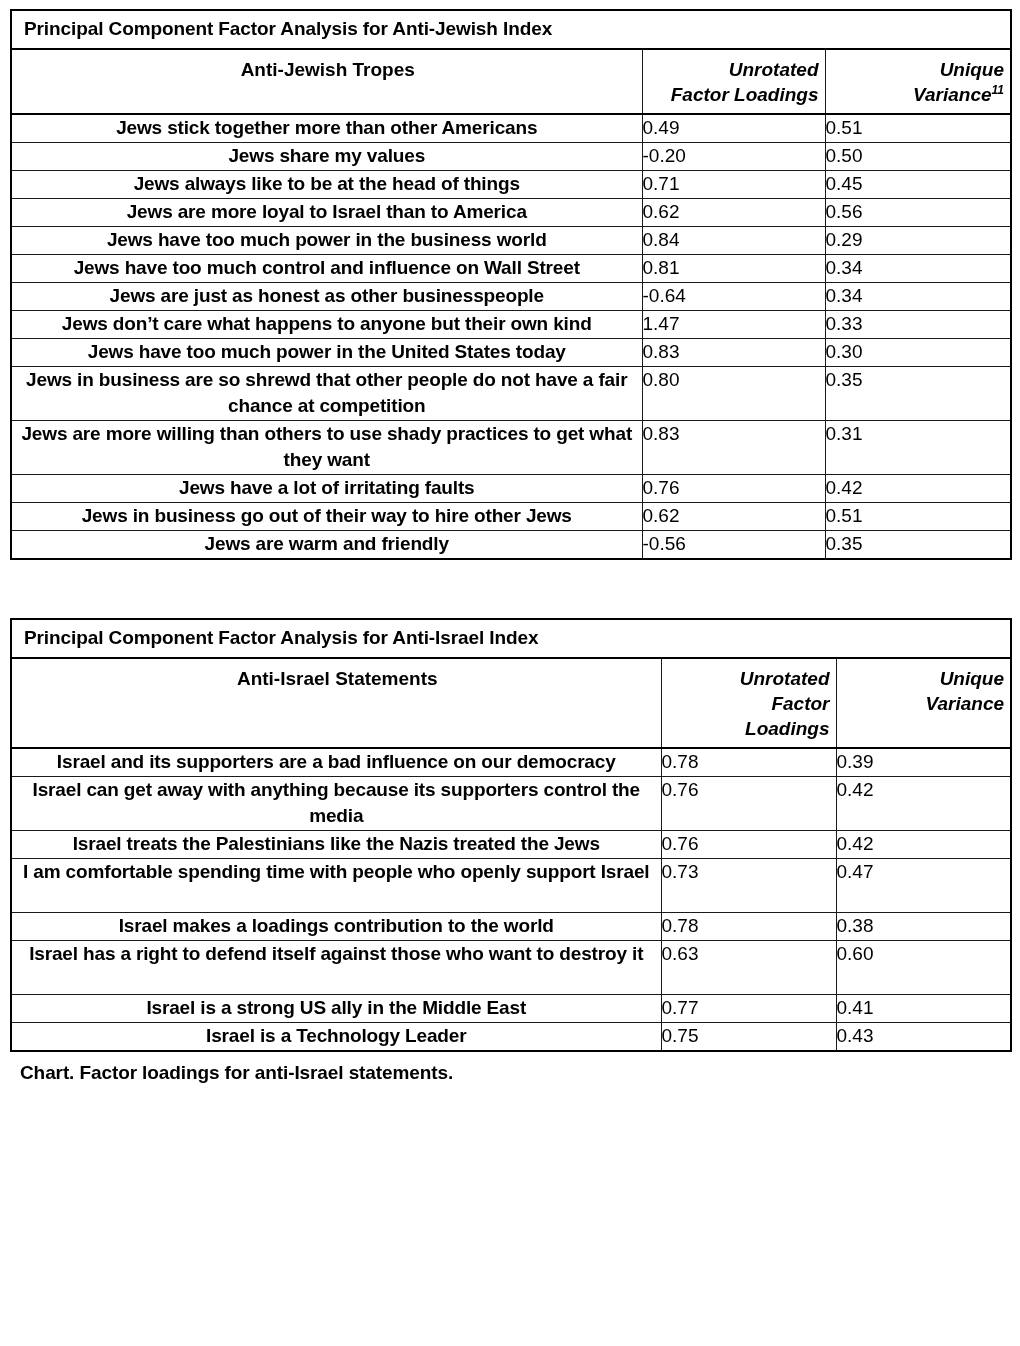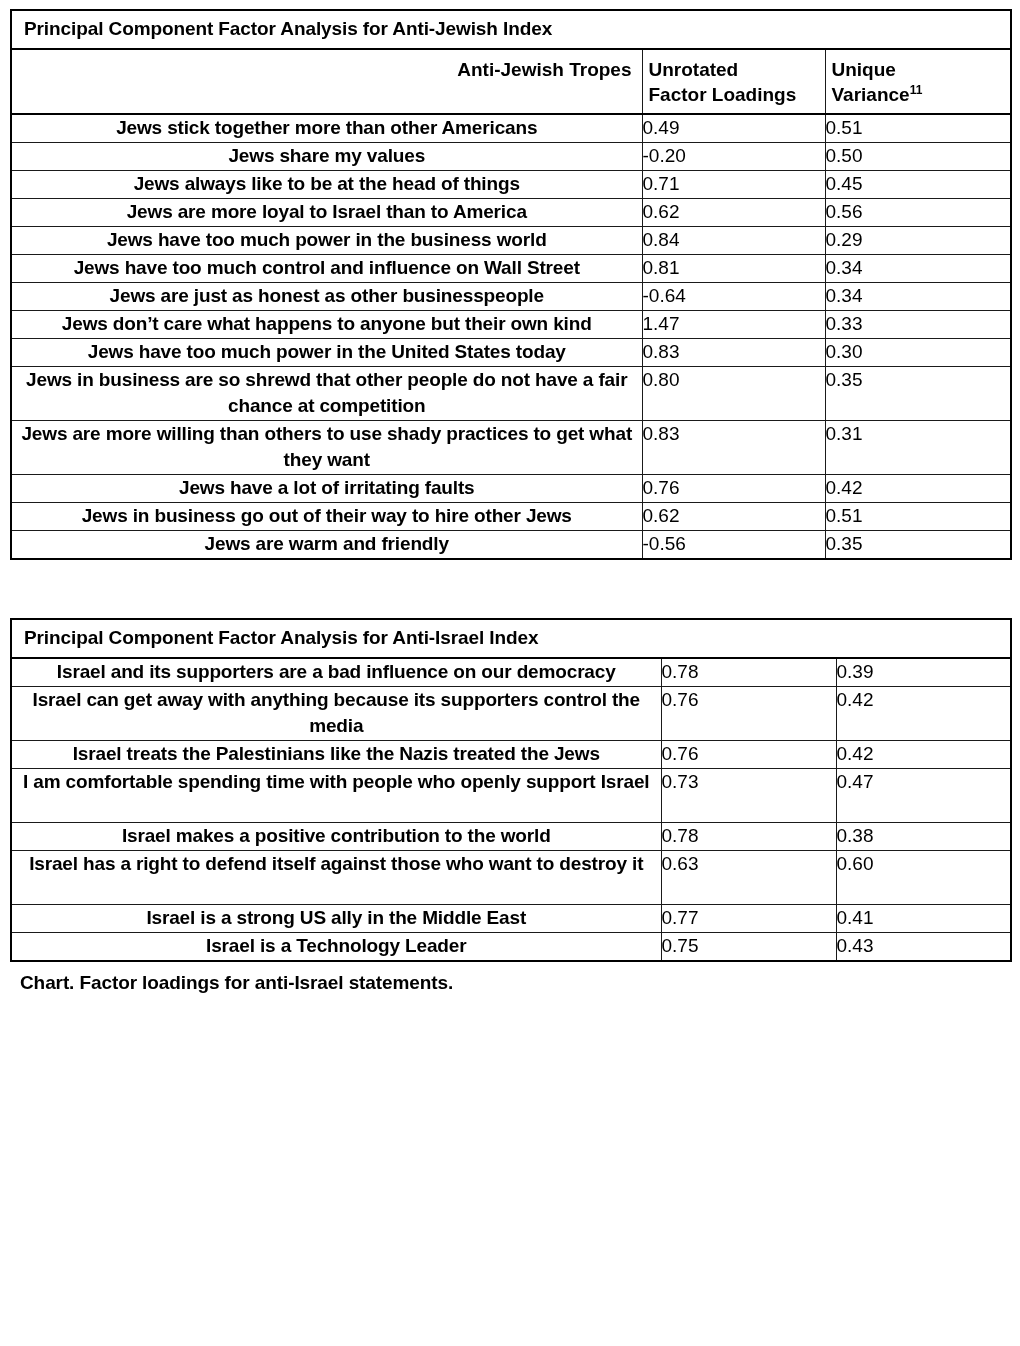--- a/index.html
+++ b/index.html
@@ -56,25 +56,26 @@
 
   
   .col-head {
     font-weight: bold;
     font-size: 19px;
     line-height: 25px;
     border-bottom: 2px solid #000 !important;
   }
   .col-head .hd-left {
     padding: 7px 10px 6px 12px;
-    text-align: right;
+    text-align: center;
   }
   .col-head .hd-center {
     padding: 7px 6px 6px 6px;
-    text-align: left;
+    text-align: right;
+    font-style: italic;
   }
   sup.fn {
     font-size: 12px;
     vertical-align: super;
     line-height: 0;
   }
 
   
   .stmt {
     font-size: 19px;
@@ -217,20 +218,32 @@
       <col style="width:650px">
       <col style="width:175px">
       <col style="width:175px">
     </colgroup>
     <tbody>
       <tr>
         <td colspan="3" class="table-title-cell outer-top outer-left outer-right">
           <div class="table-title">Principal Component Factor Analysis for Anti-Israel Index</div>
         </td>
       </tr>
+      <tr class="col-head">
+        <td class="hd-left outer-left">Anti-Israel Statements</td>
+        <td class="hd-center">
+          <span>Unrotated</span><br>
+          <span>Factor</span><br>
+          <span>Loadings</span>
+        </td>
+        <td class="hd-center outer-right">
+          <span>Unique</span><br>
+          <span>Variance</span>
+        </td>
+      </tr>
 
       <tr class="h1">
         <td class="stmt outer-left">Israel and its supporters are a bad influence on our democracy</td>
         <td class="num">0.78</td>
         <td class="num outer-right">0.39</td>
       </tr>
       <tr class="h2">
         <td class="stmt outer-left">Israel can get away with anything because its supporters control the media</td>
         <td class="num">0.76</td>
         <td class="num outer-right">0.42</td>
@@ -239,21 +252,21 @@
         <td class="stmt outer-left">Israel treats the Palestinians like the Nazis treated the Jews</td>
         <td class="num">0.76</td>
         <td class="num outer-right">0.42</td>
       </tr>
       <tr class="h2">
         <td class="stmt outer-left">I am comfortable spending time with people who openly support Israel</td>
         <td class="num">0.73</td>
         <td class="num outer-right">0.47</td>
       </tr>
       <tr class="h1">
-        <td class="stmt outer-left">Israel makes a positive contribution to the world</td>
+        <td class="stmt outer-left">Israel makes a loadings contribution to the world</td>
         <td class="num">0.78</td>
         <td class="num outer-right">0.38</td>
       </tr>
       <tr class="h2">
         <td class="stmt outer-left">Israel has a right to defend itself against those who want to destroy it</td>
         <td class="num">0.63</td>
         <td class="num outer-right">0.60</td>
       </tr>
       <tr class="h1">
         <td class="stmt outer-left">Israel is a strong US ally in the Middle East</td>

